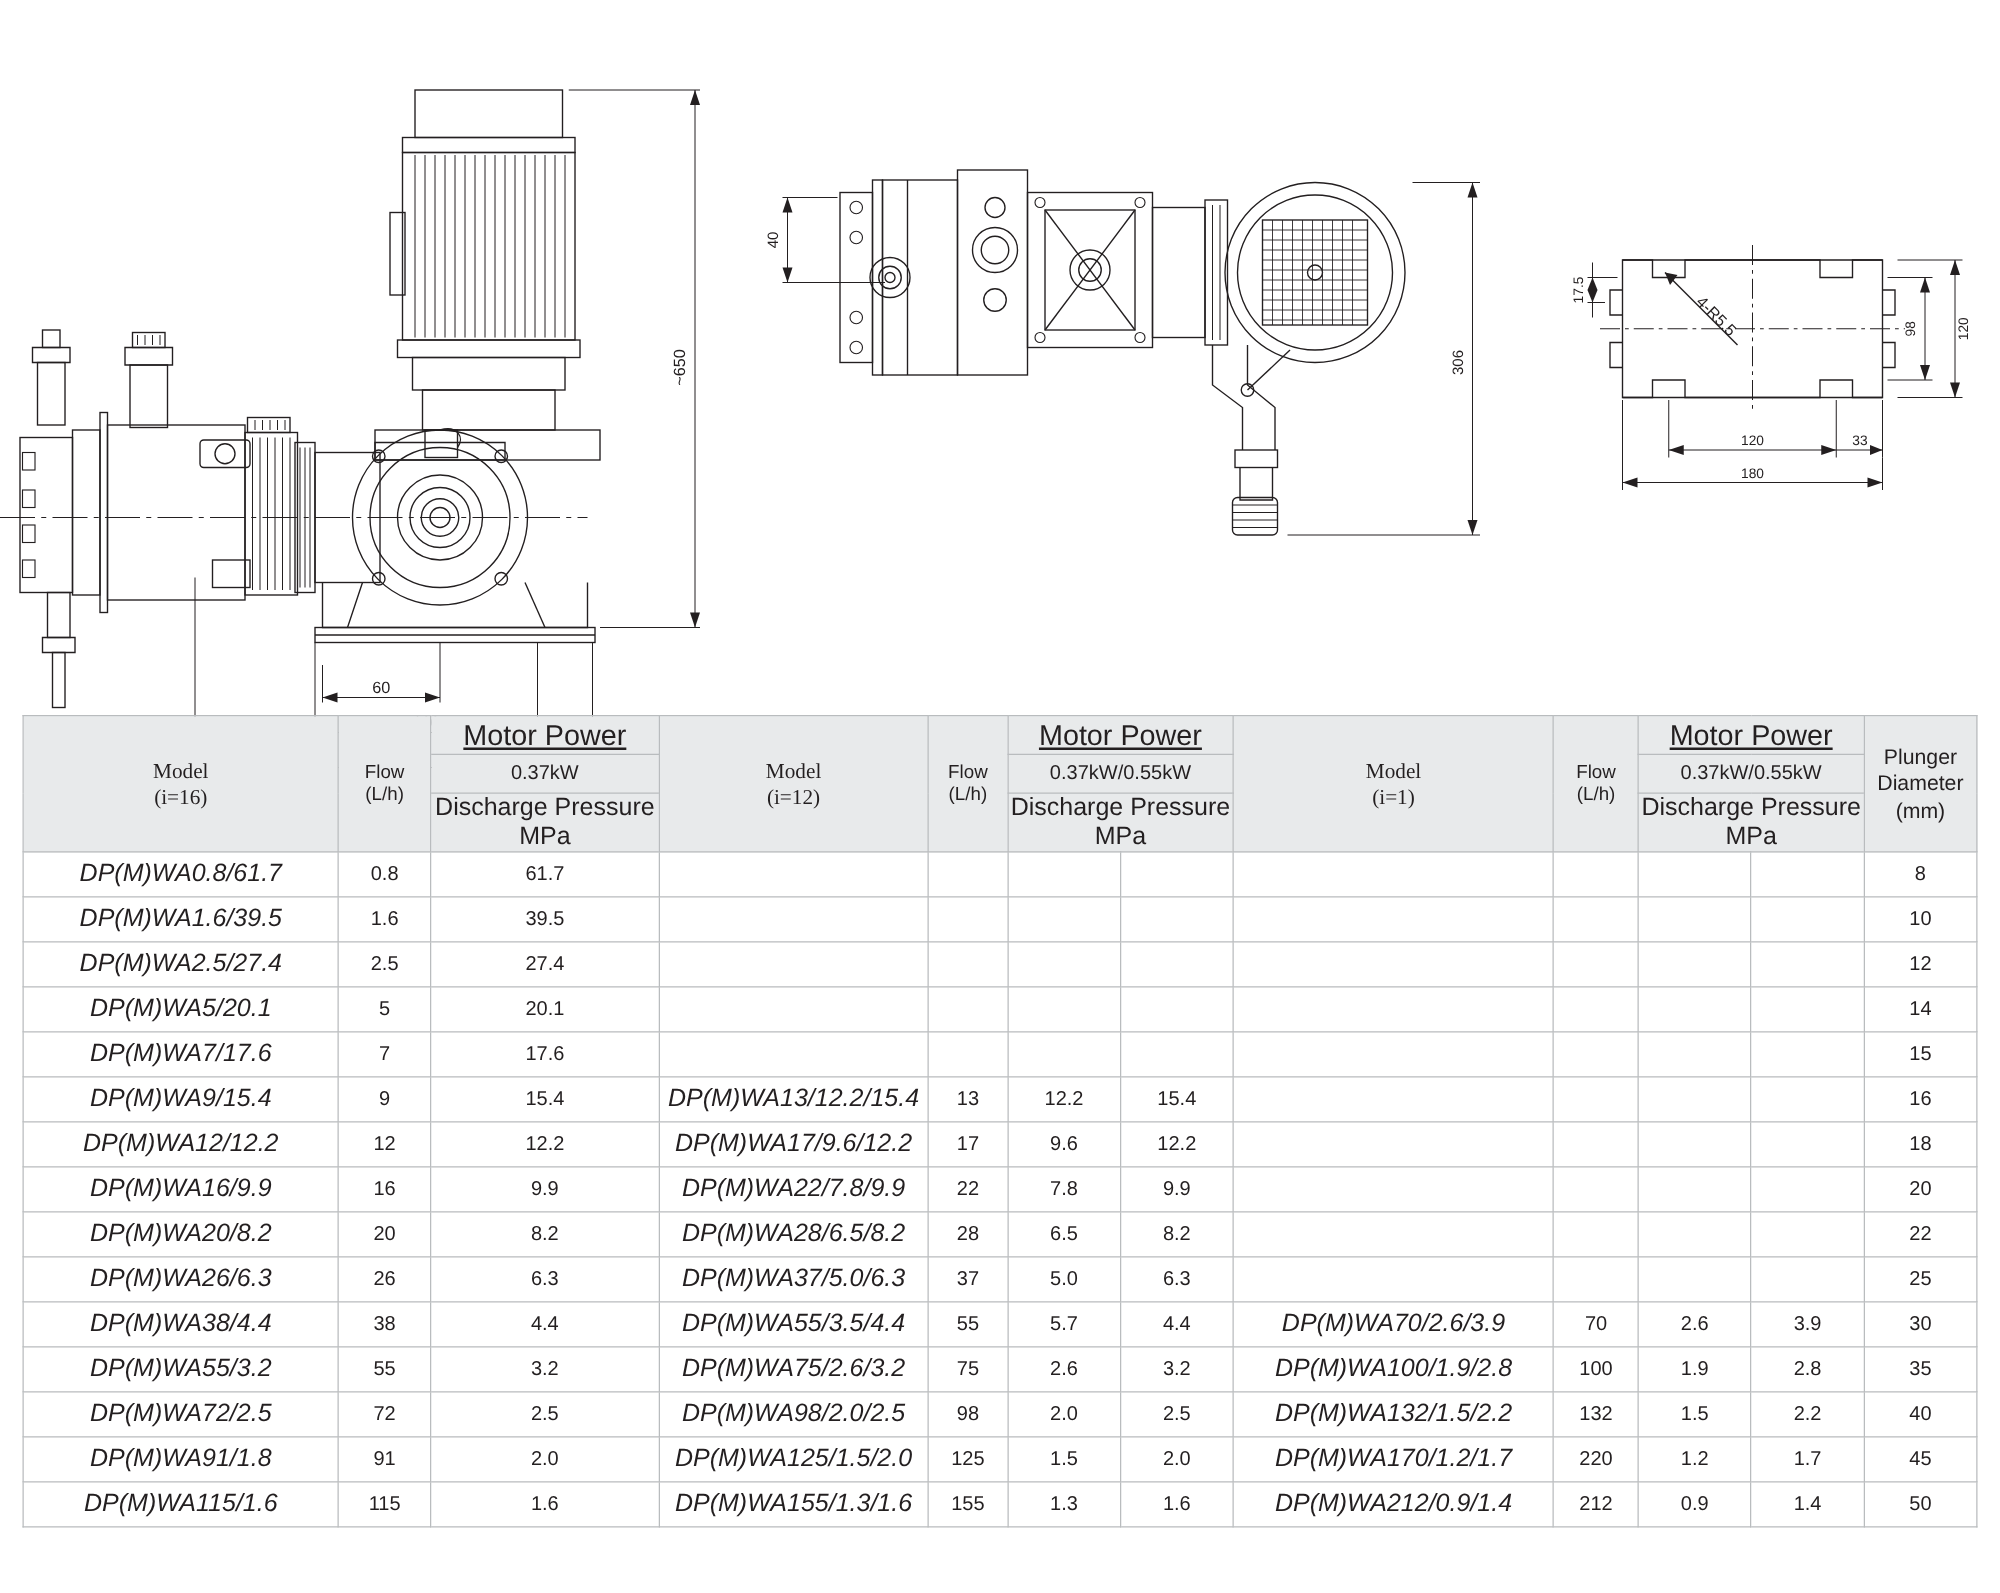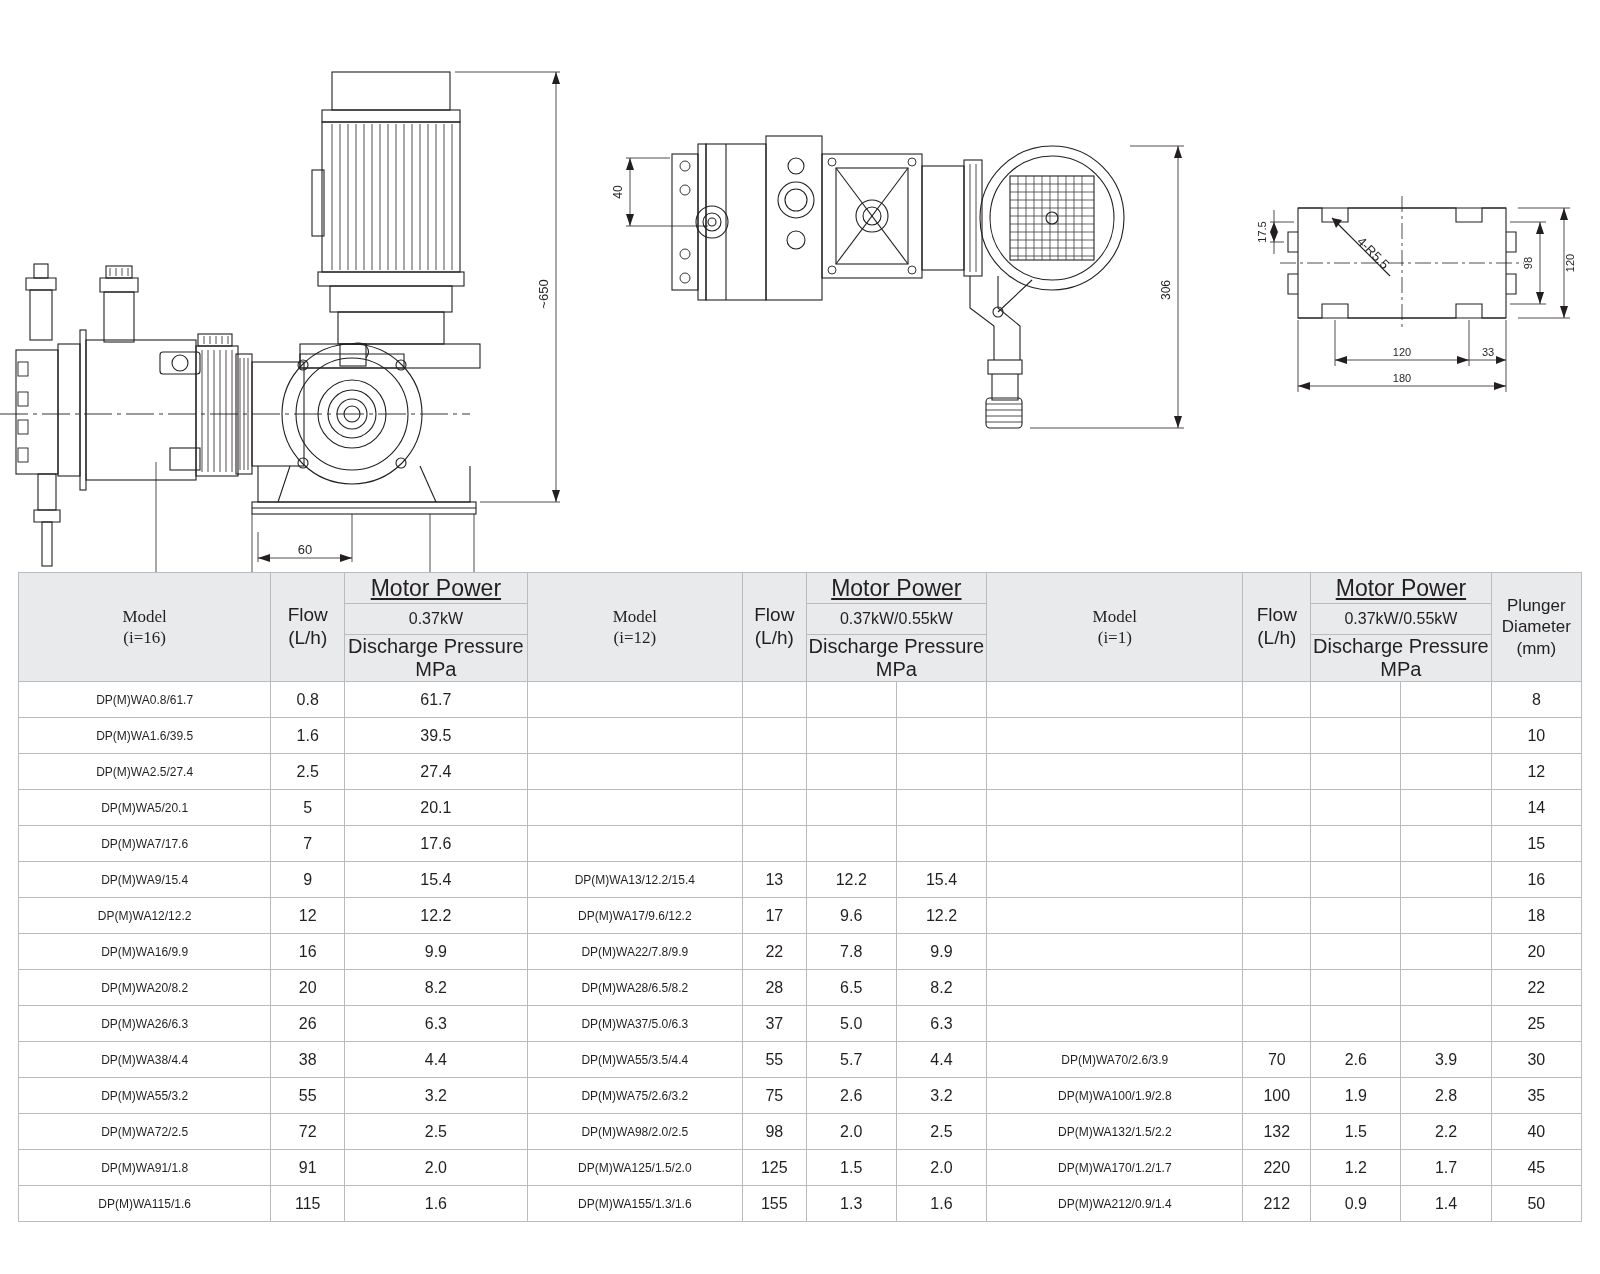--- a/index.html
+++ b/index.html
@@ -45,32 +45,33 @@
     text-align: center;
     vertical-align: middle;
     padding: 0;
     font-weight: normal;
     color: #231f20;
   }
   thead td, thead th {
     background: #e8eaeb;
   }
   .hdr-model { font-size: 17px; line-height: 1.25; font-family: Liberation Serif, serif; }
-  .hdr-flow  { font-size: 19px; line-height: 1.2; }
+  .hdr-flow  { font-size: 15px; line-height: 1.2; }
   .hdr-mp    { font-size: 23px; text-decoration: underline; }
   .hdr-kw    { font-size: 16px; }
   .hdr-dp    { font-size: 20px; line-height: 1.15; }
   .hdr-pd    { font-size: 17px; line-height: 1.25; }
 
   tbody tr { height: 36px; }
   tbody td { font-size: 16px; }
   td.model {
     text-align: left;
     padding-left: 14px;
-    font-size: 12px;
+    font-size: 20px;
+    font-style: italic;
   }
 
   
   col.c-model1 { width: 246px; }
   col.c-flow1  { width: 72px; }
   col.c-p1     { width: 178px; }
   col.c-model2 { width: 210px; }
   col.c-flow2  { width: 62px; }
   col.c-p2a    { width: 88px; }
   col.c-p2b    { width: 88px; }

